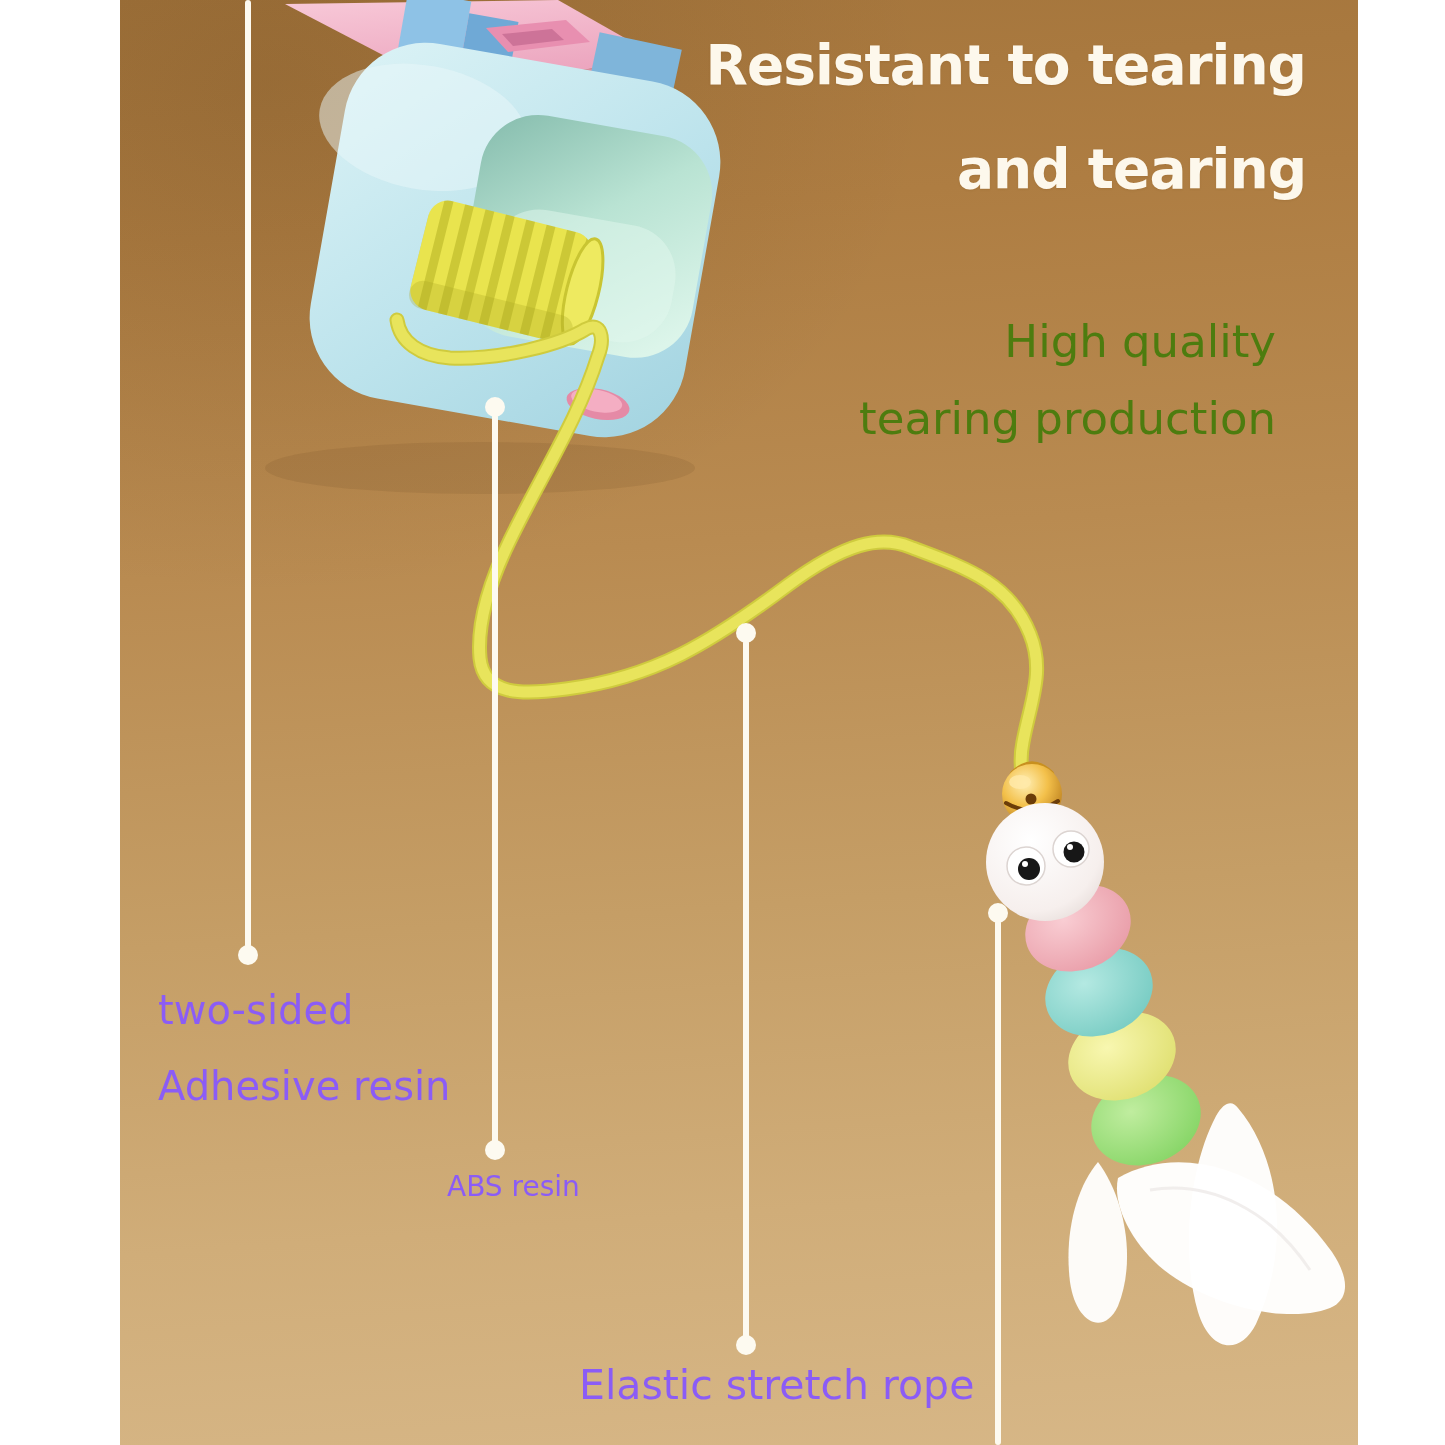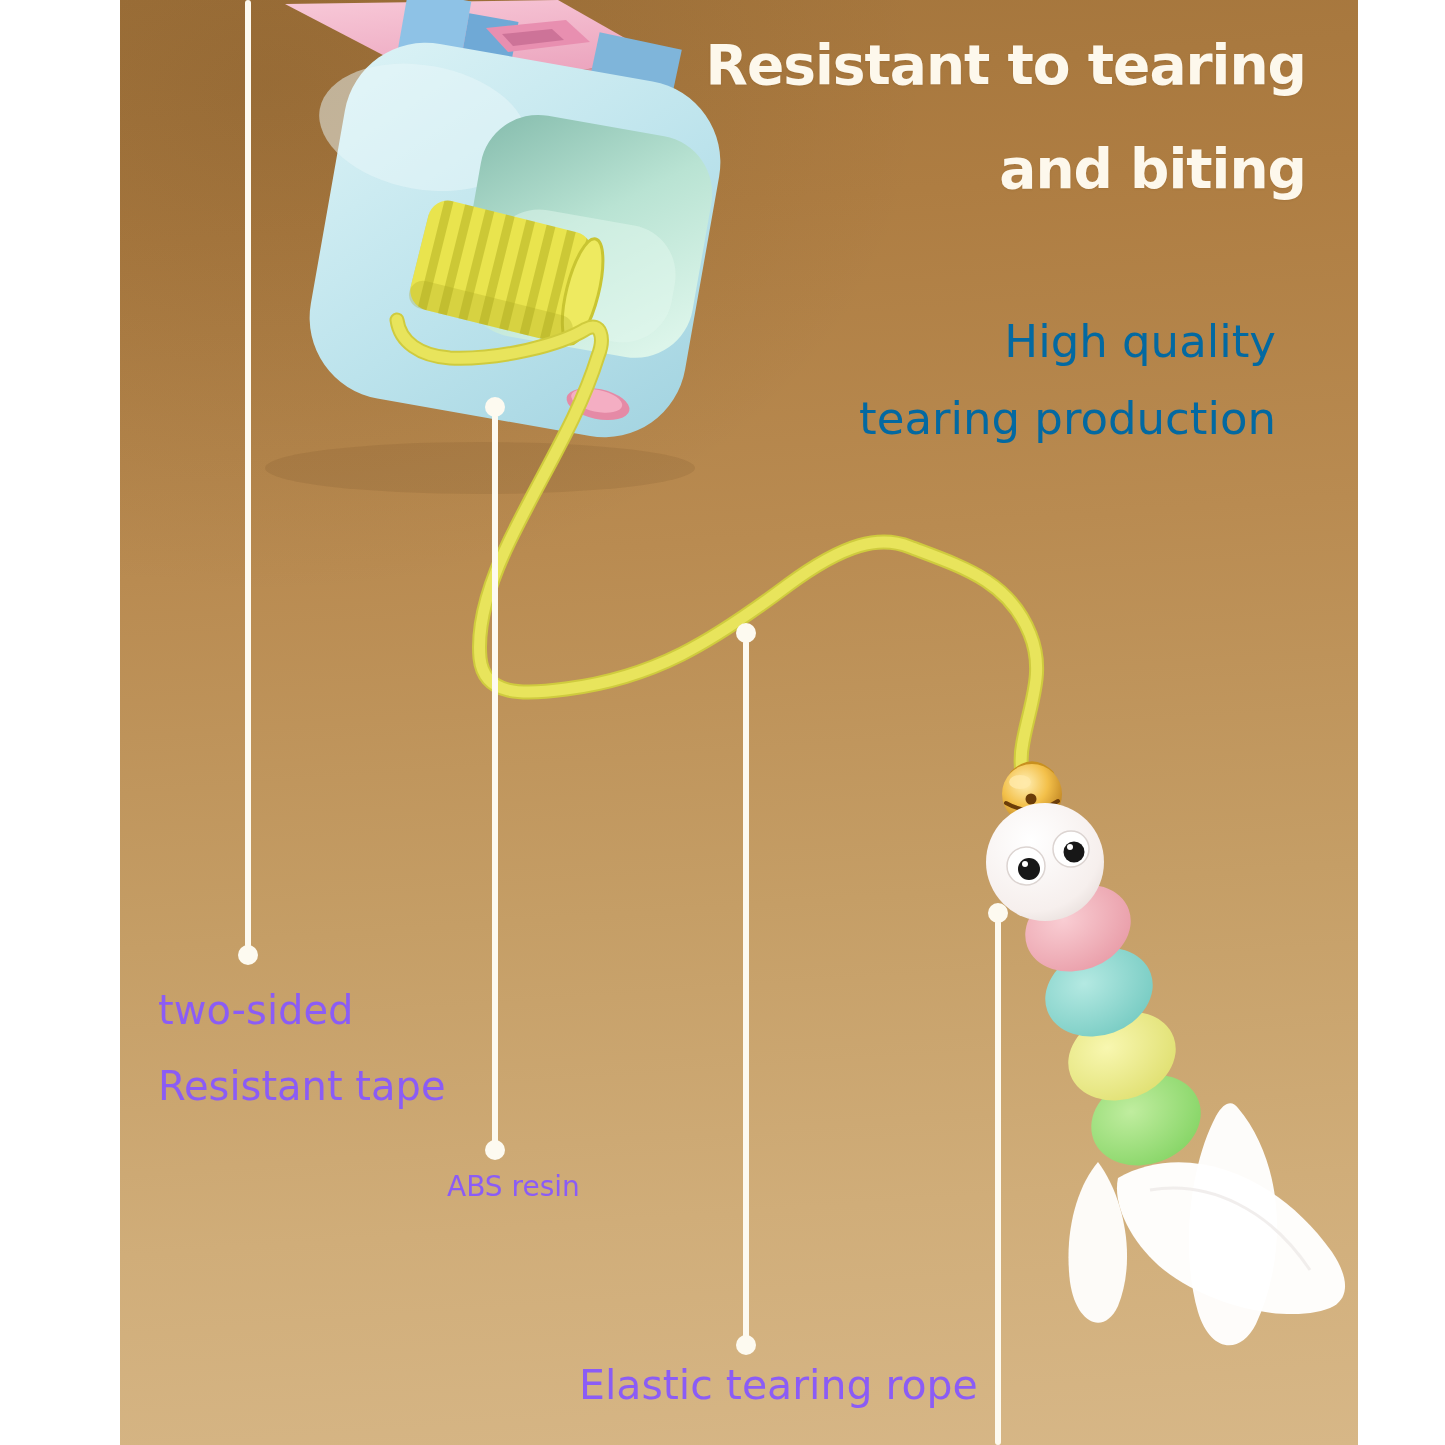--- a/index.html
+++ b/index.html
@@ -23,21 +23,21 @@
   .c-dot  { position:absolute; width:20px; height:20px; border-radius:50%; background:#fdfaf0; z-index:2; }
 
   .txt { position:absolute; z-index:4; color:#fdf8ec; }
   .title {
     right:135px; top:13px; text-align:right;
     font-size:55px; font-weight:700; line-height:104px; letter-spacing:-1px;
     text-shadow:0 1px 2px rgba(120,80,30,0.18);
   }
   .subtitle {
     right:165px; top:303px; text-align:right;
-    font-size:45px; font-weight:400; line-height:77px; color:#0369a1;
+    font-size:45px; font-weight:400; line-height:77px; color:#4d7c0f;
   }
   .lbl { color:#8b5cf6; font-weight:400; }
   .lbl-tape { left:158px; top:972px; font-size:40px; line-height:76px; }
   .lbl-abs  { left:447px; top:1170px; font-size:28px; }
   .lbl-rope { left:579px; top:1361px; font-size:41px; }
 </style>
 </head>
 <body>
 
 <div class="canvas">
@@ -175,30 +175,30 @@
 
   <div class="c-dot" style="left:736px; top:623px;"></div>
   <div class="c-line" style="left:743px; top:640px; height:700px;"></div>
   <div class="c-dot" style="left:736px; top:1335px;"></div>
 
   <div class="c-dot" style="left:988px; top:903px;"></div>
   <div class="c-line" style="left:995px; top:920px; height:525px;"></div>
 
   <div class="txt title">
     <div>Resistant to tearing</div>
-    <div>and biting</div>
+    <div>and tearing</div>
   </div>
   <div class="txt subtitle">
     <div>High quality</div>
     <div>tearing production</div>
   </div>
 
   <div class="txt lbl lbl-tape">
     <div>two-sided</div>
-    <div>Resistant tape</div>
+    <div>Adhesive resin</div>
   </div>
   <div class="txt lbl lbl-abs">ABS resin</div>
-  <div class="txt lbl lbl-rope">Elastic tearing rope</div>
+  <div class="txt lbl lbl-rope">Elastic stretch rope</div>
 
   <div class="strip strip-left"></div>
   <div class="strip strip-right"></div>
 
 </div>
 
 </body></html>

